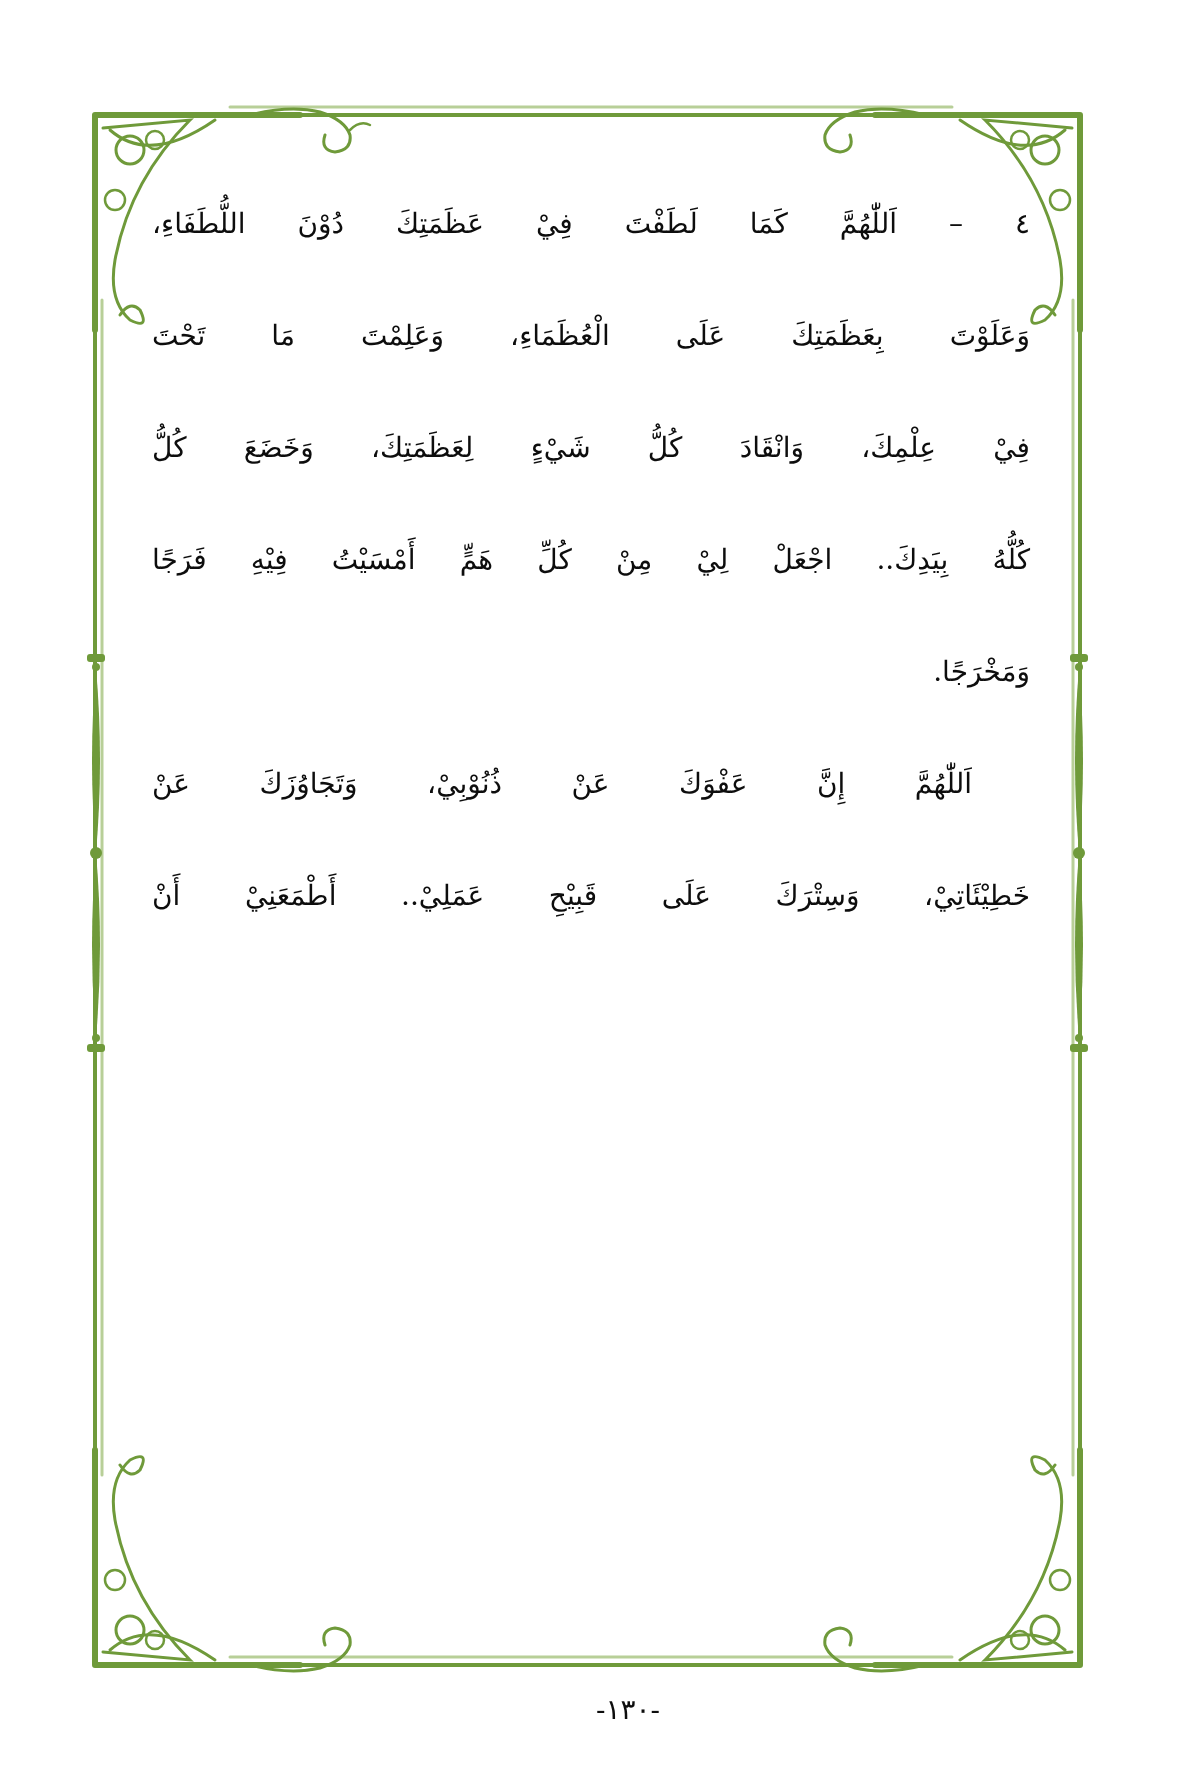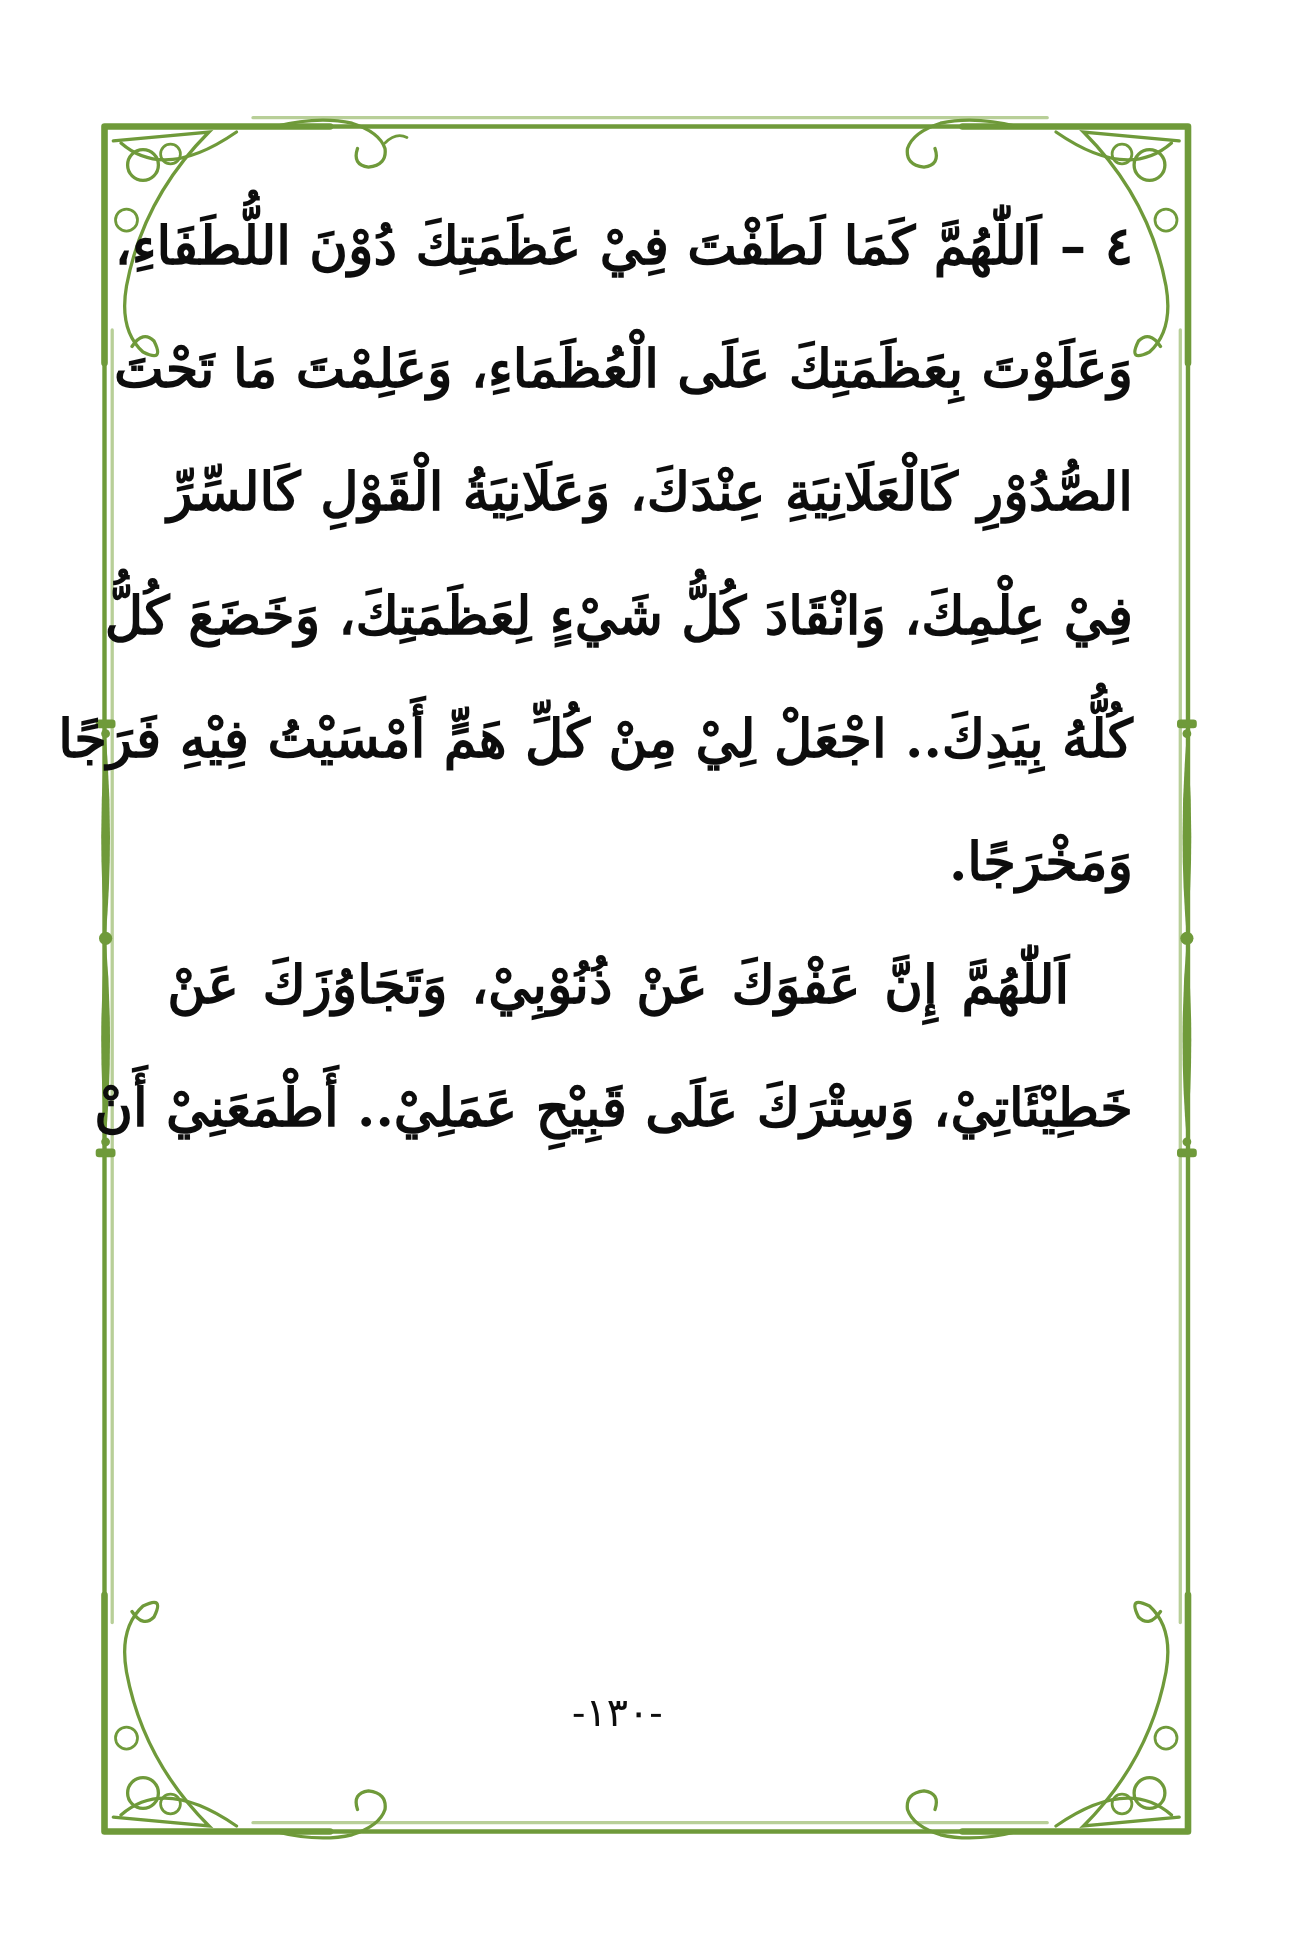--- a/index.html
+++ b/index.html
@@ -5,28 +5,28 @@
   html, body { margin: 0; padding: 0; background: #ffffff; }
   body { width: 1182px; height: 1773px; position: relative; overflow: hidden; font-family: "DejaVu Serif", "Liberation Serif", serif; }
   .frame { position: absolute; left: 0; top: 0; width: 1182px; height: 1773px; }
   .text-block {
     position: absolute; left: 152px; top: 168px; width: 878px;
     direction: rtl; text-align: justify; text-align-last: justify;
     color: #0d0d0d;
   }
   .line {
     display: block; height: 112px; line-height: 112px;
-    font-size: 48px; white-space: nowrap; text-align: justify;
-    text-align-last: justify; overflow: visible; font-weight: bold;
+    font-size: 28px; white-space: nowrap; text-align: justify;
+    text-align-last: justify; overflow: visible;
   }
   .line.short { text-align-last: right; }
   .line.indent { padding-right: 58px; }
   .page-number {
-    position: absolute; left: 520px; top: 1536px; width: 140px; height: 44px;
-    text-align: left; font-size: 36px; line-height: 44px; color: #0d0d0d;
+    position: absolute; left: 520px; top: 1688px; width: 140px; height: 44px;
+    text-align: right; font-size: 28px; line-height: 44px; color: #0d0d0d;
     direction: rtl;
   }
 </style>
 </head>
 <body>
 
 <svg class="frame" viewBox="0 0 1182 1773" xmlns="http://www.w3.org/2000/svg">
   <g fill="none" stroke="#6f9a3a" stroke-linecap="round">
 
     <line x1="230" y1="107" x2="952" y2="107" stroke="#b8cf98" stroke-width="3"></line>
@@ -103,21 +103,20 @@
       <rect x="1070" y="1044" width="18" height="8" rx="3"></rect>
     </g>
   </g>
 
   <rect x="86" y="662" width="22" height="382" fill="#ffffff" opacity="0"></rect>
 </svg>
 
 <div class="text-block">
   <span class="line">٤ – اَللّٰهُمَّ كَمَا لَطَفْتَ فِيْ عَظَمَتِكَ دُوْنَ اللُّطَفَاءِ،</span>
   <span class="line">وَعَلَوْتَ بِعَظَمَتِكَ عَلَى الْعُظَمَاءِ، وَعَلِمْتَ مَا تَحْتَ</span>
-  <span class="line">الصُّدُوْرِ كَالْعَلَانِيَةِ عِنْدَكَ، وَعَلَانِيَةُ الْقَوْلِ كَالسِّرِّ</span>
   <span class="line">فِيْ عِلْمِكَ، وَانْقَادَ كُلُّ شَيْءٍ لِعَظَمَتِكَ، وَخَضَعَ كُلُّ</span>
   <span class="line">كُلُّهُ بِيَدِكَ.. اجْعَلْ لِيْ مِنْ كُلِّ هَمٍّ أَمْسَيْتُ فِيْهِ فَرَجًا</span>
   <span class="line short">وَمَخْرَجًا.</span>
   <span class="line indent">اَللّٰهُمَّ إِنَّ عَفْوَكَ عَنْ ذُنُوْبِيْ، وَتَجَاوُزَكَ عَنْ</span>
   <span class="line">خَطِيْئَاتِيْ، وَسِتْرَكَ عَلَى قَبِيْحِ عَمَلِيْ.. أَطْمَعَنِيْ أَنْ</span>
 </div>
 
 <div class="page-number">-١٣٠-</div>
 
 </body></html>

